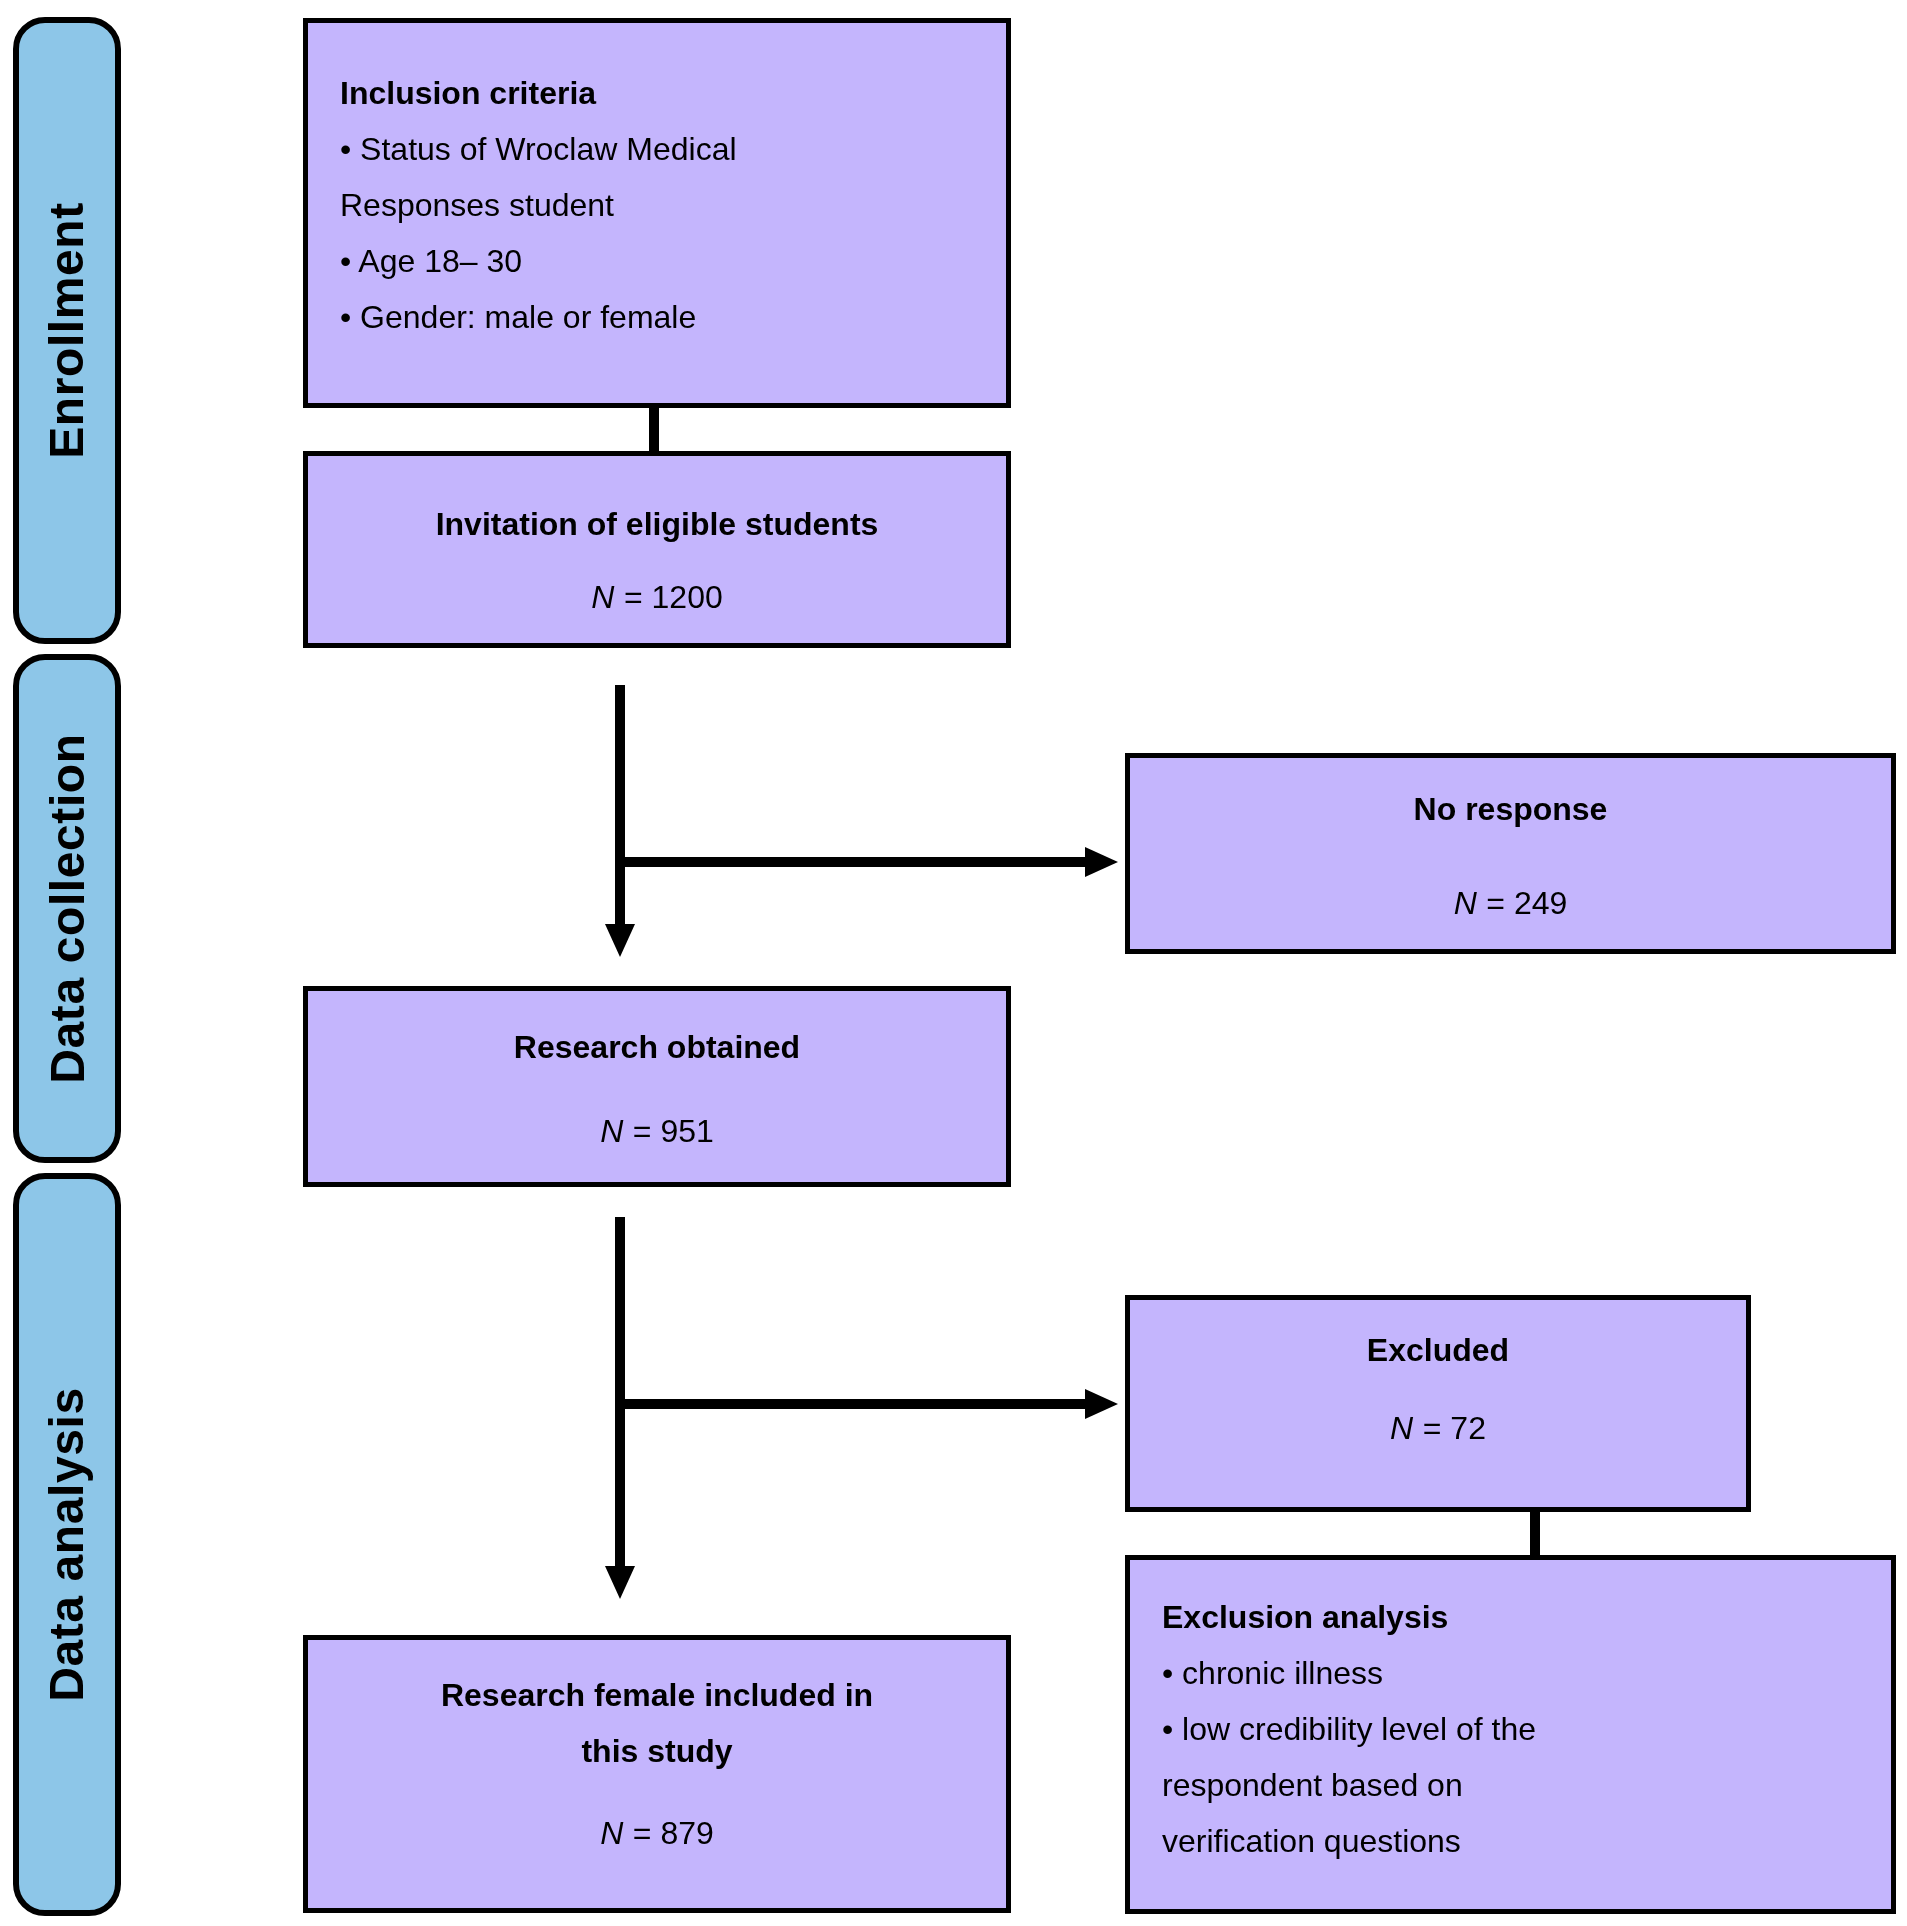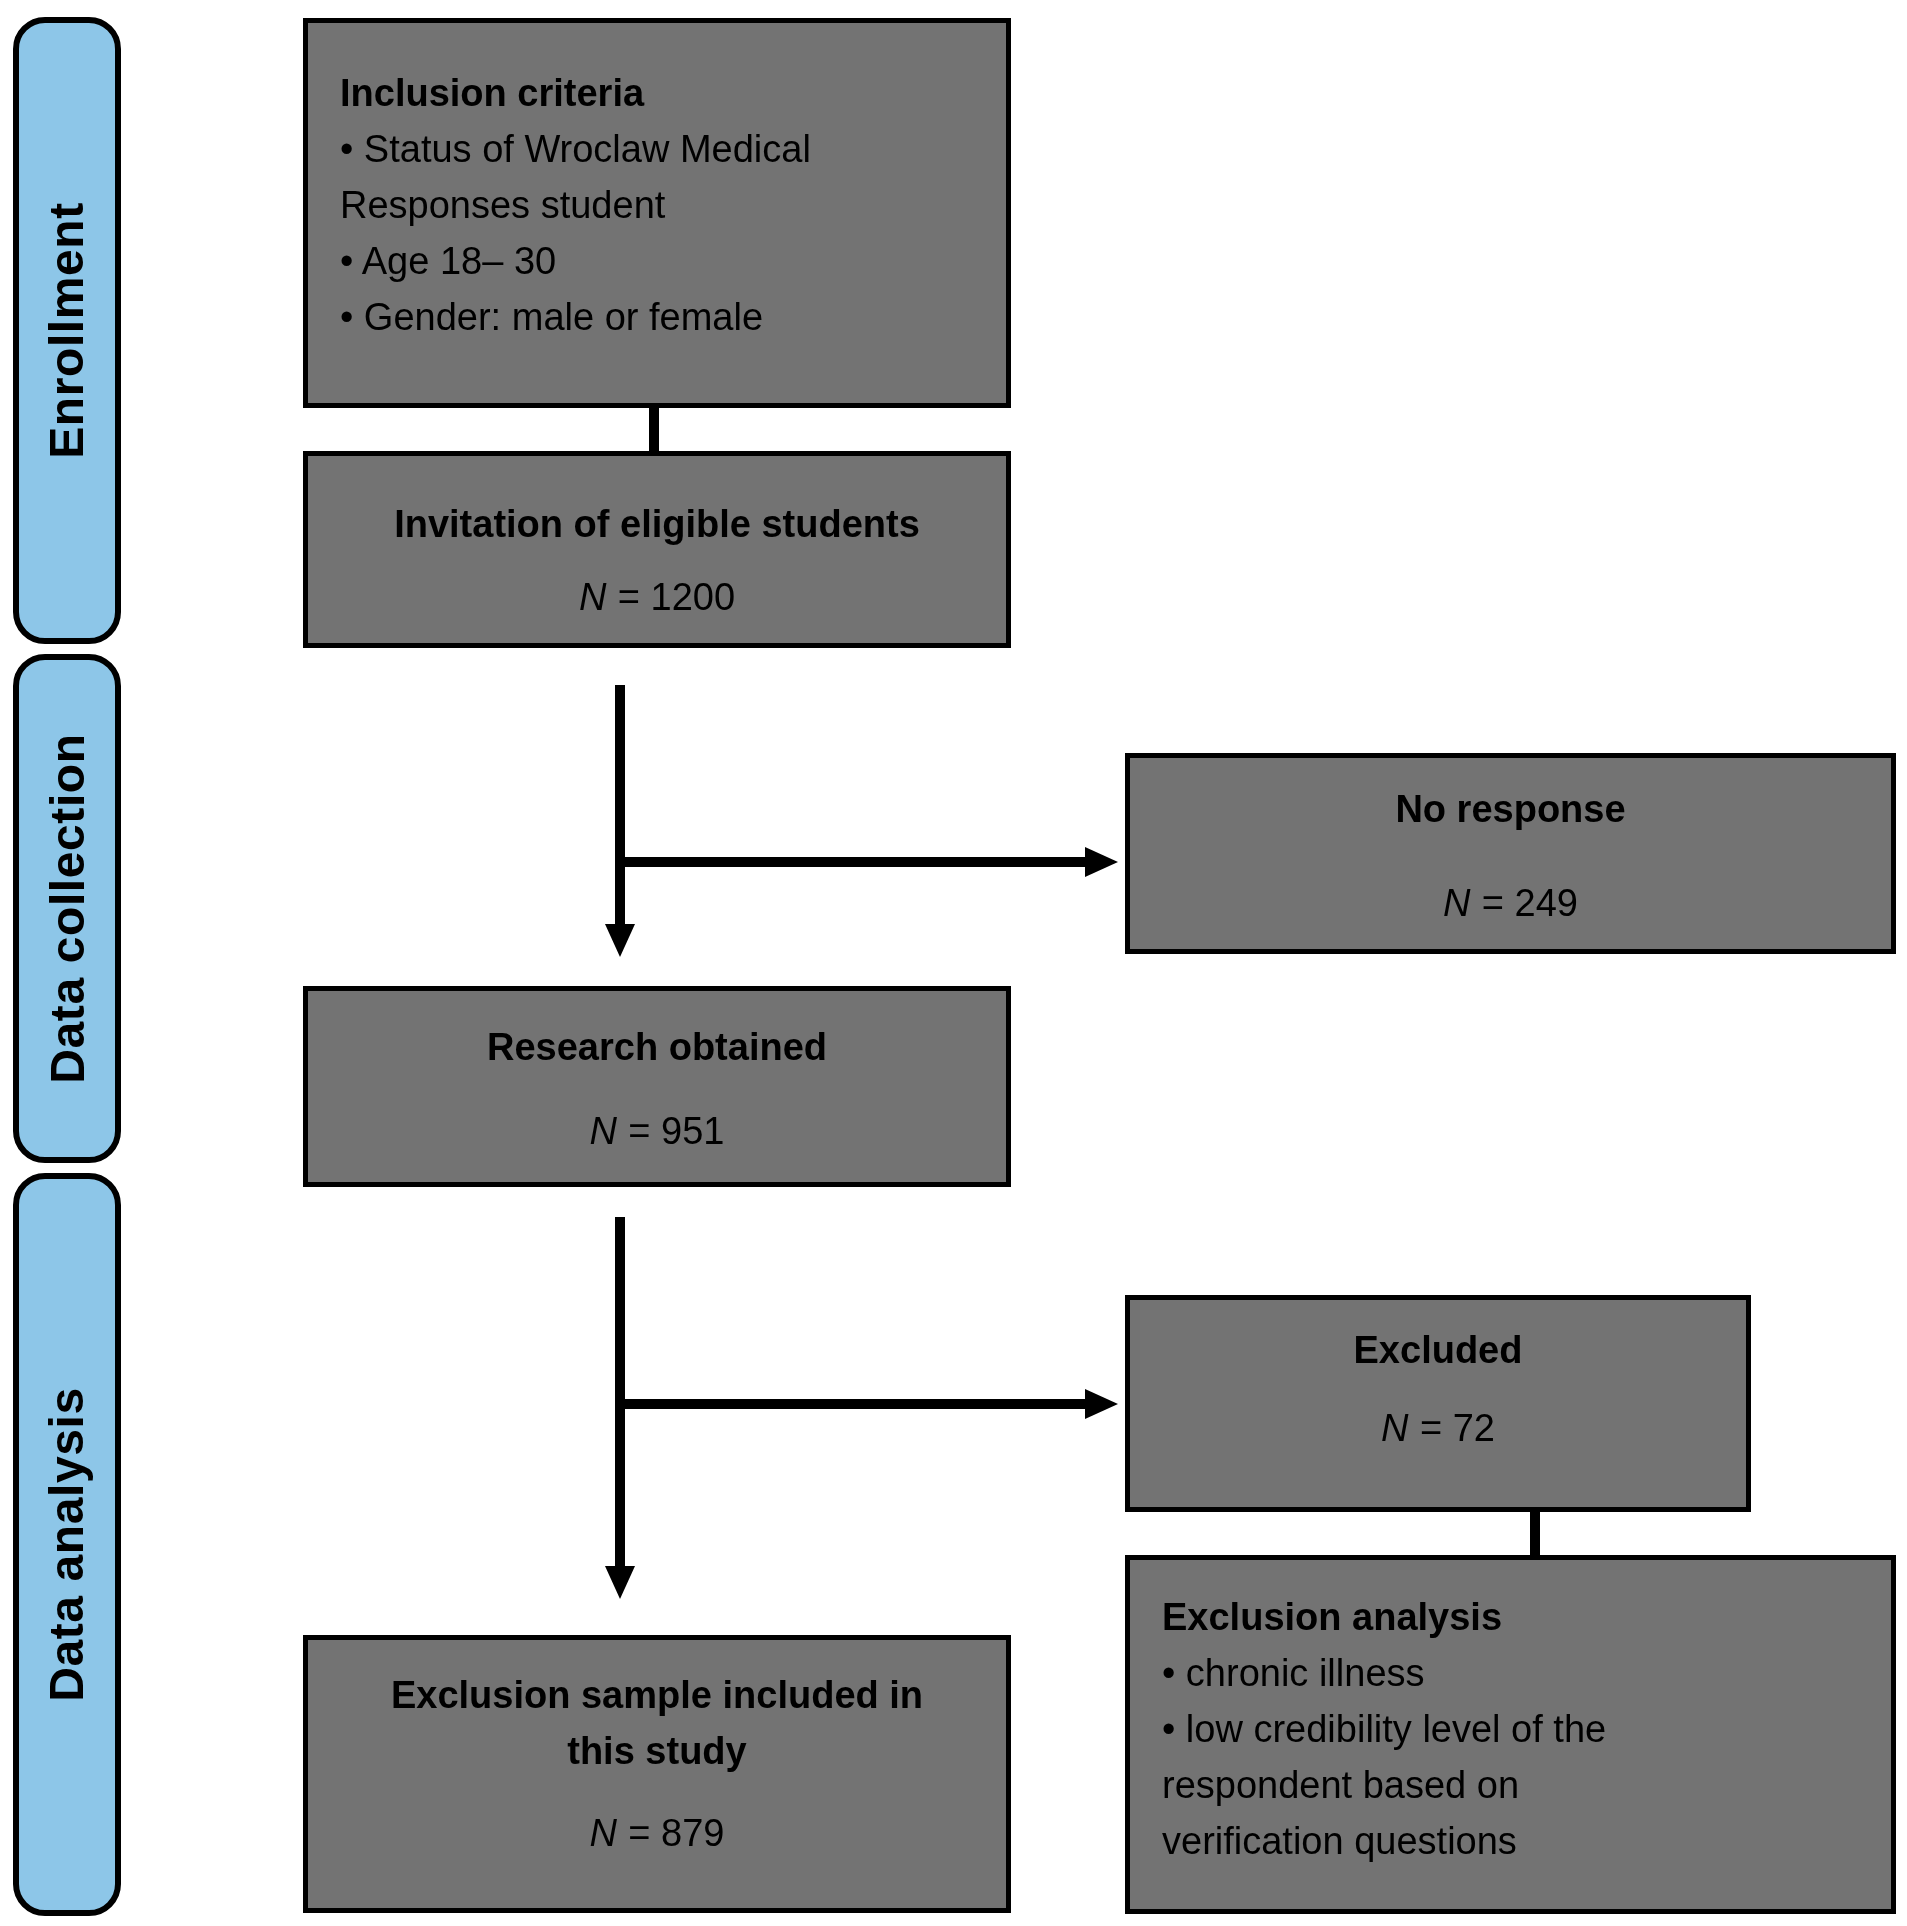--- a/index.html
+++ b/index.html
@@ -29,23 +29,23 @@
     transform: rotate(-90deg);
     white-space: nowrap;
     font-weight: bold;
     font-size: 48px;
     letter-spacing: 0.6px;
   }
   
   .fbox {
     position: absolute;
     box-sizing: border-box;
-    background: #737373;
+    background: #c4b5fd;
     border: 5.7px solid #000000;
-    font-size: 38px;
+    font-size: 32px;
     line-height: 56px;
   }
   .text-box { text-align: left; }
   .stat-box {
     display: flex;
     flex-direction: column;
     align-items: center;
     text-align: center;
   }
   .box-title { font-weight: bold; }
@@ -133,20 +133,20 @@
   <div class="fbox text-box" style="left:1125px; top:1555px; width:771px; height:359px; padding:29px 19px 0 32px;">
     <div class="box-title">Exclusion analysis</div>
     <div class="box-line">• chronic illness</div>
     <div class="box-line">• low credibility level of the</div>
     <div class="box-line">respondent based on</div>
     <div class="box-line">verification questions</div>
   </div>
 
   <div class="fbox stat-box" style="left:303px; top:1635px; width:708px; height:278px; padding-top:27px;">
     <div class="box-title">
-      <div>Exclusion sample included in</div>
+      <div>Research female included in</div>
       <div>this study</div>
     </div>
     <div class="n-line" style="margin-top:25.5px;"><span class="n-symbol">N</span><span class="n-value">= 879</span></div>
   </div>
 
 </div>
 
 
 </body></html>

